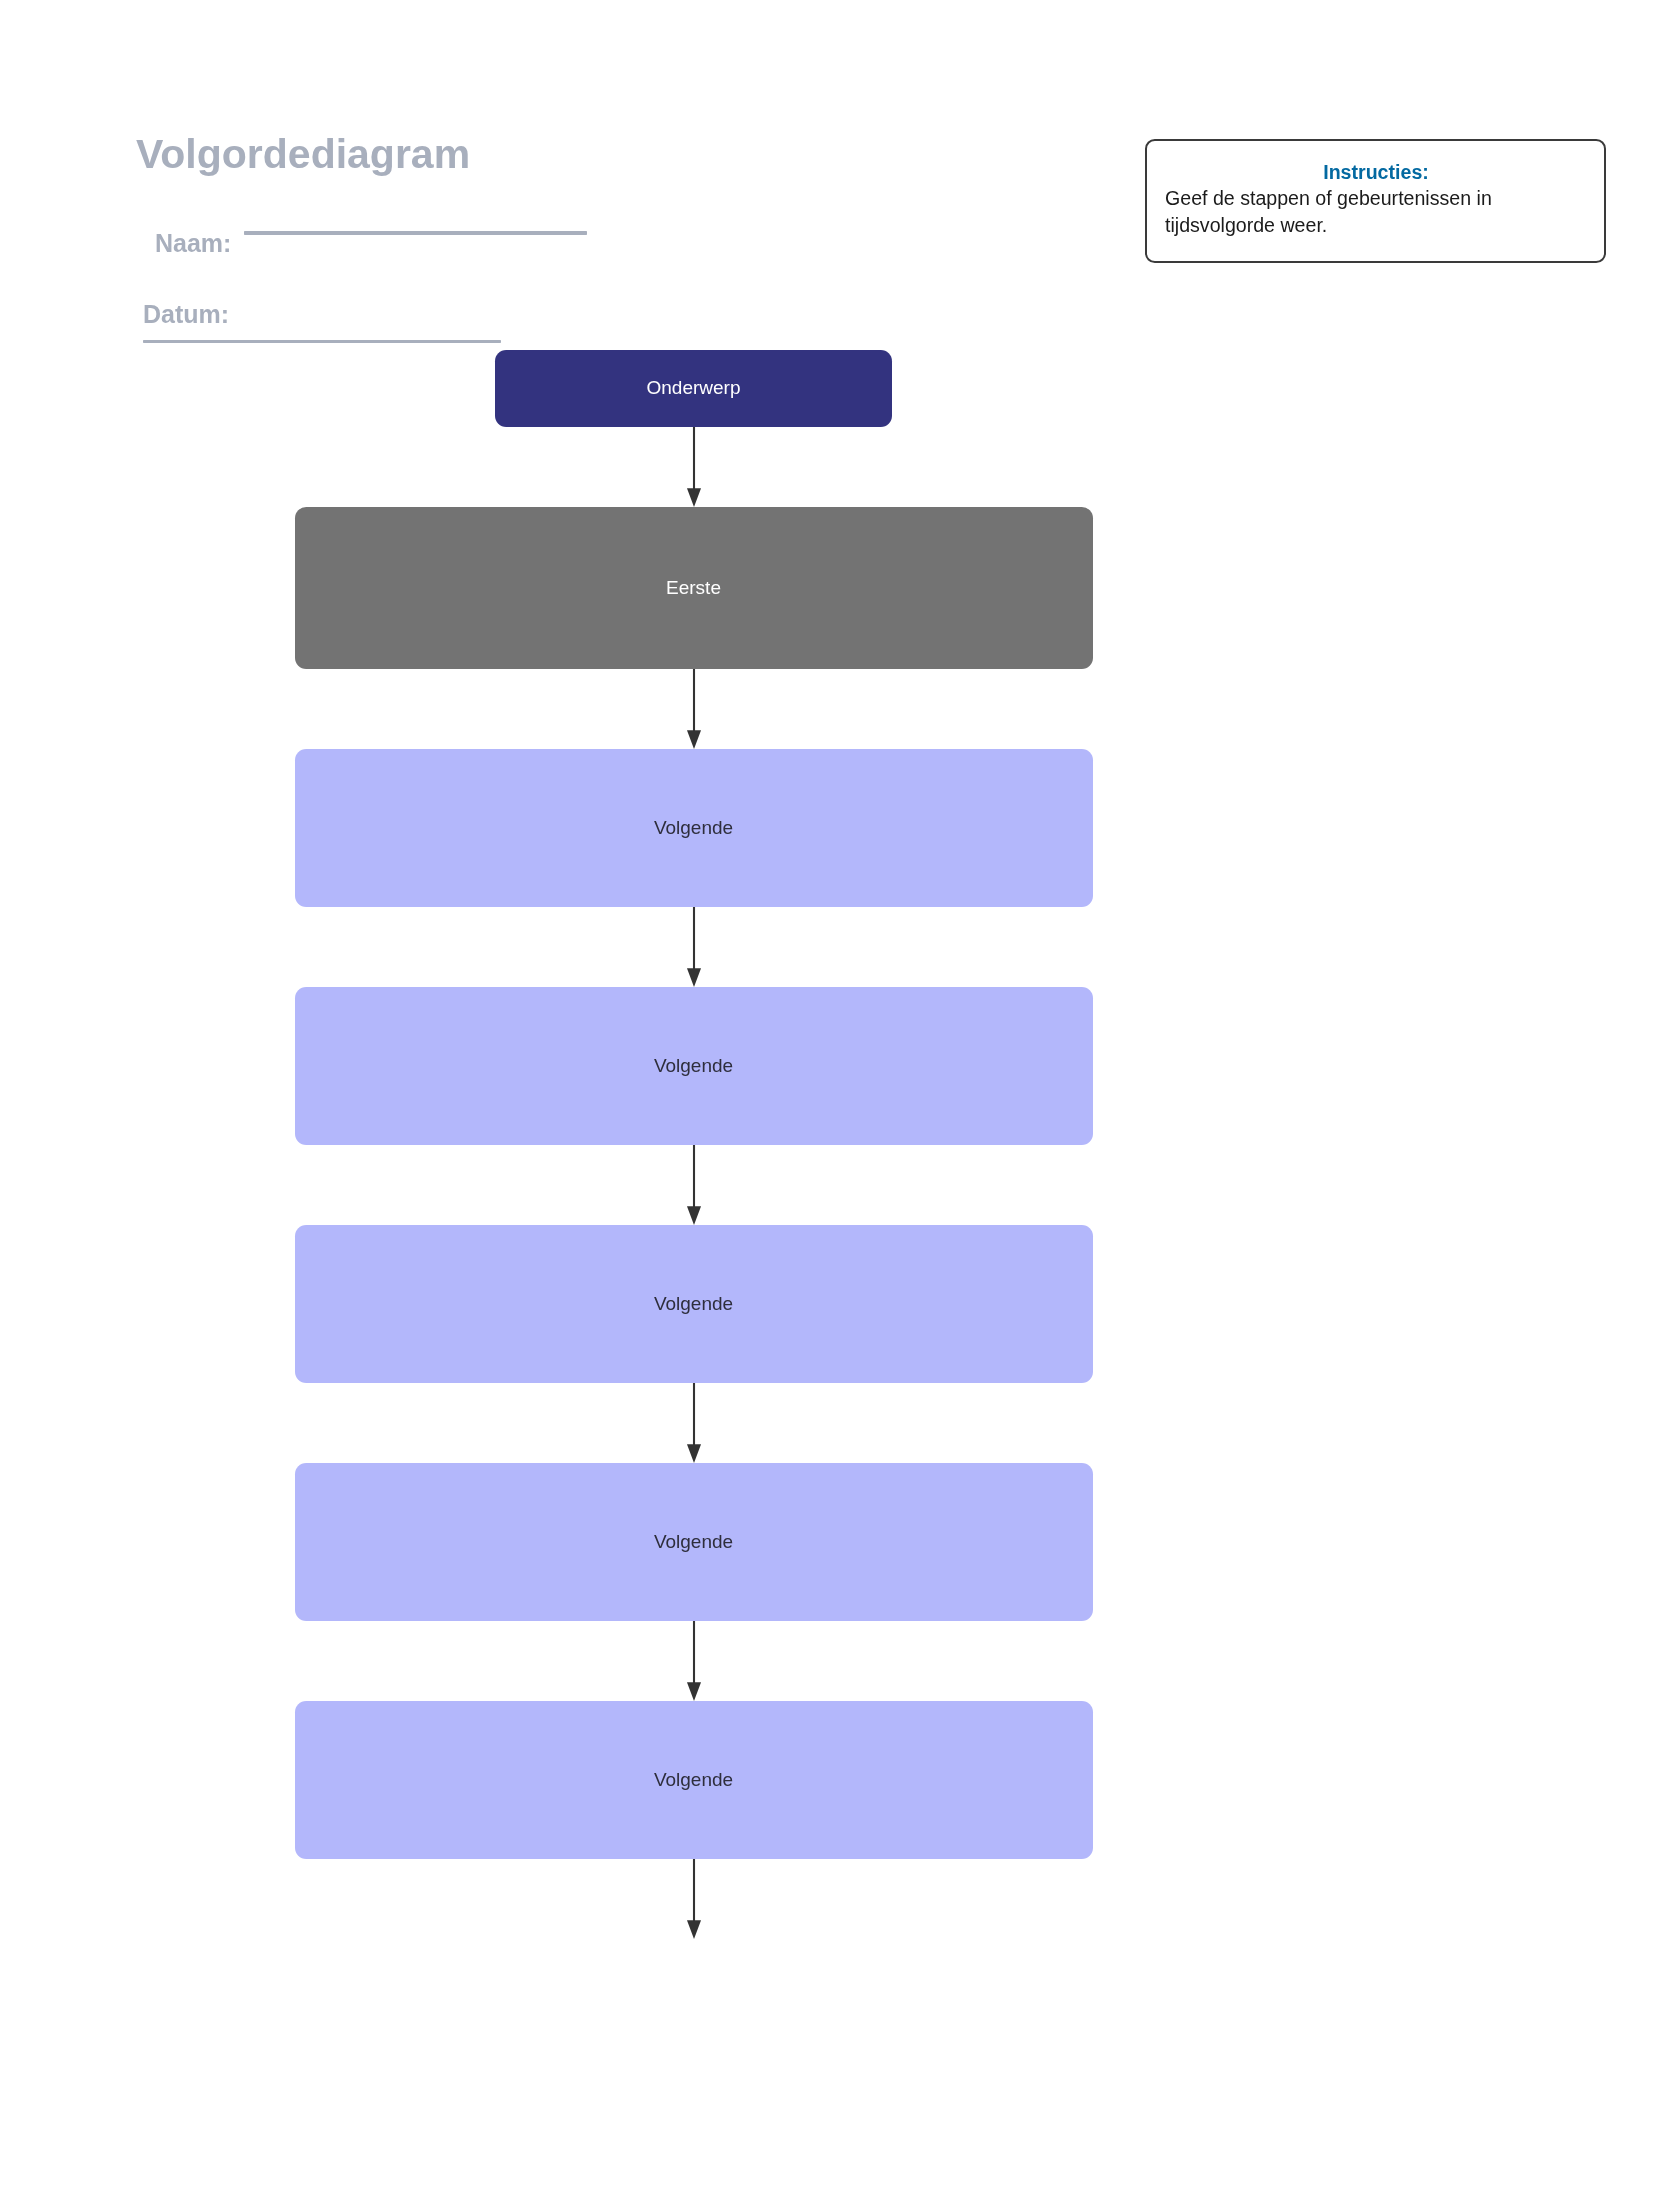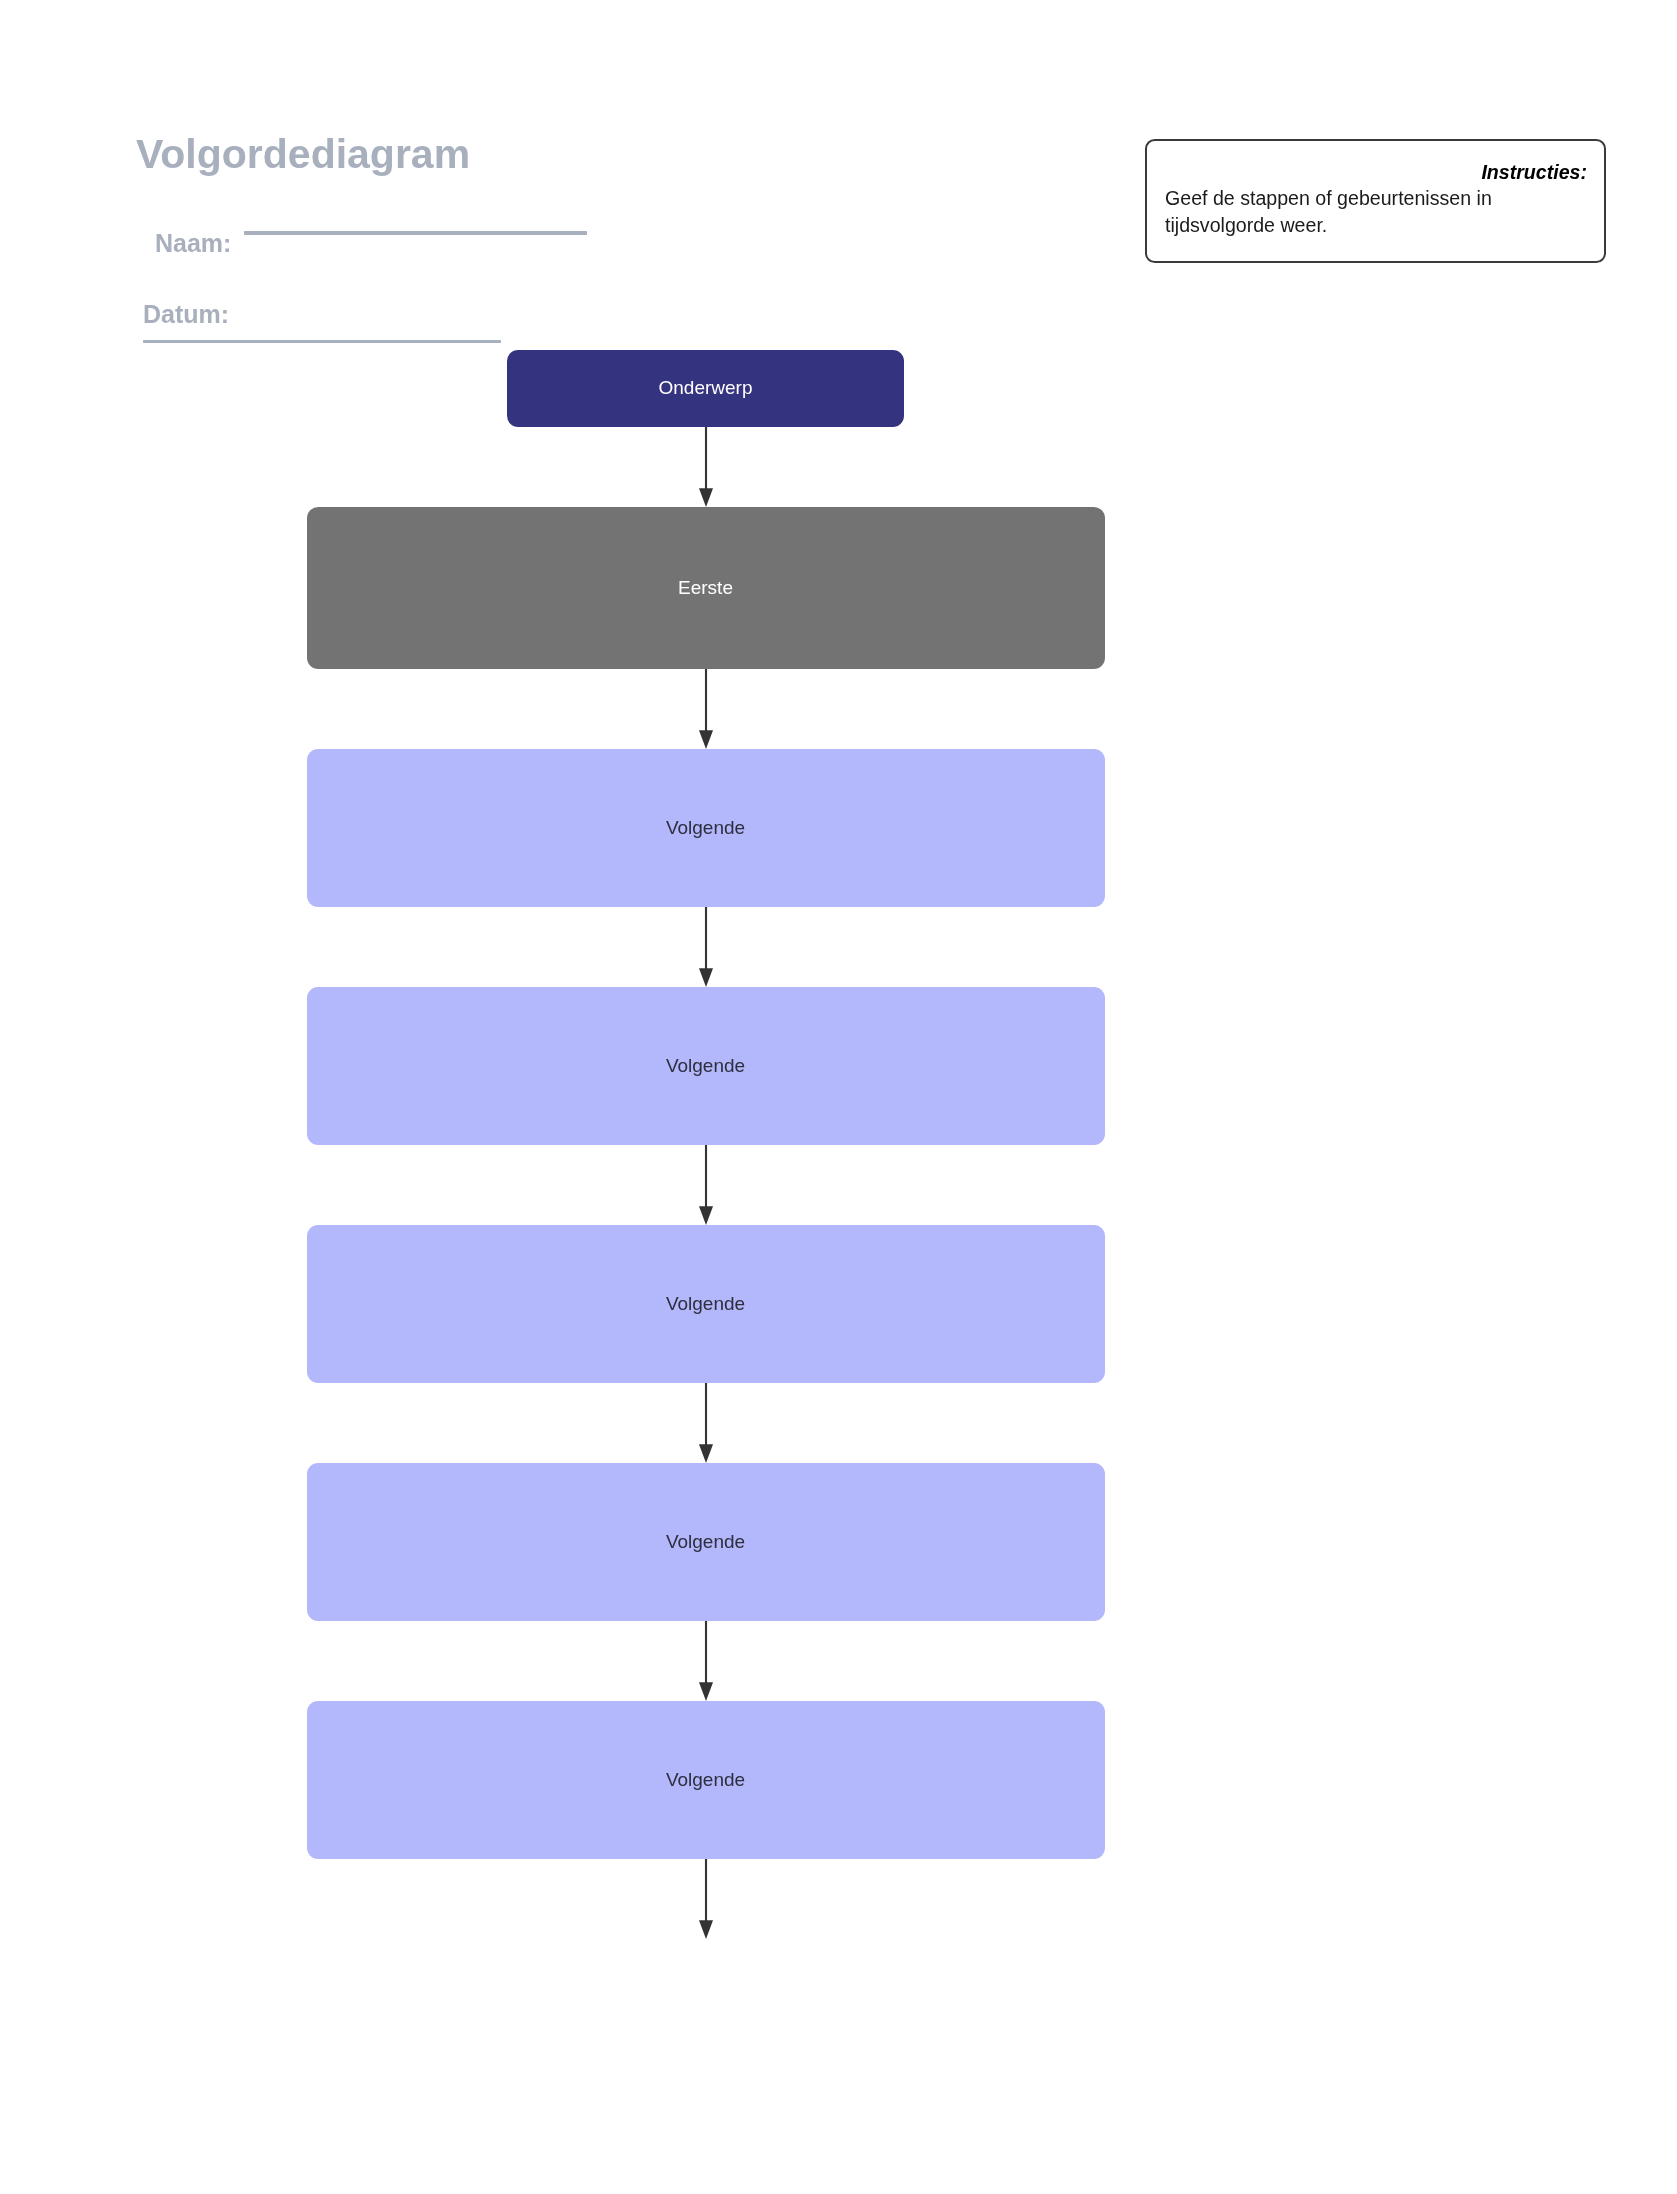--- a/index.html
+++ b/index.html
@@ -72,37 +72,36 @@
     min-height: 124px;
     border: 2.1px solid #3a3a3a;
     border-radius: 9.8px;
     background: #ffffff;
     padding: 18px 17px 18px 18px;
   }
 
   .instructions-heading {
     font-size: 19.6px;
     font-weight: bold;
-    color: #000000;
+    color: #0369a1;
     line-height: 1.35;
-    text-align: right;
-    font-style: italic;
+    text-align: center;
   }
 
   .instructions-text {
     font-size: 19.6px;
     color: #1b1b1b;
     line-height: 1.35;
     text-align: left;
   }
 
   
   .flow {
     position: absolute;
-    left: 16px;
+    left: 4px;
     top: 350px;
     width: 1366px;
     padding-left: 13px;
   }
 
   .flow-node {
     position: relative;
     margin: 0 auto;
     display: flex;
     align-items: center;

